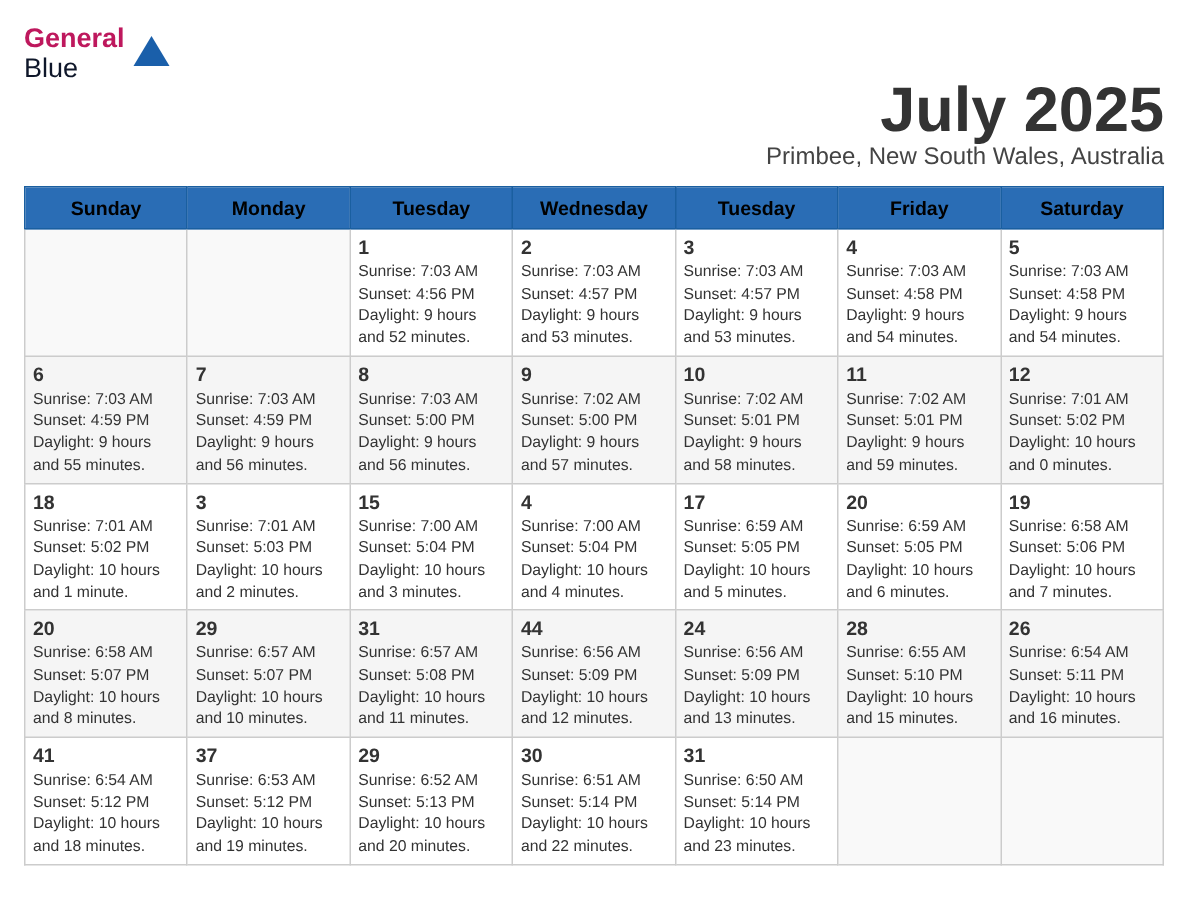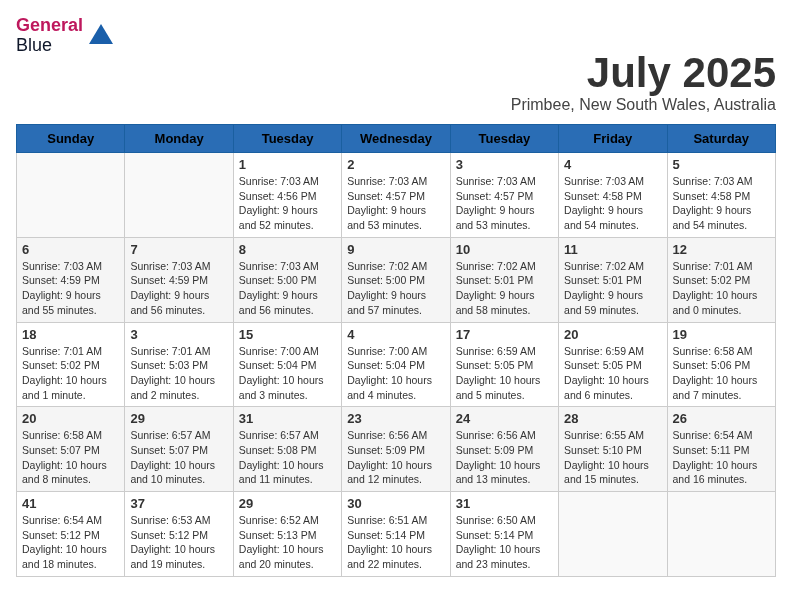--- a/index.html
+++ b/index.html
@@ -291,21 +291,21 @@
 and 10 minutes.</div>
         </td>
         <td>
           <span class="day-number">31</span>
           <div class="day-info" style="white-space: pre-line;">Sunrise: 6:57 AM
 Sunset: 5:08 PM
 Daylight: 10 hours
 and 11 minutes.</div>
         </td>
         <td>
-          <span class="day-number">23</span>
+          <span class="day-number">44</span>
           <div class="day-info" style="white-space: pre-line;">Sunrise: 6:56 AM
 Sunset: 5:09 PM
 Daylight: 10 hours
 and 12 minutes.</div>
         </td>
         <td>
           <span class="day-number">24</span>
           <div class="day-info" style="white-space: pre-line;">Sunrise: 6:56 AM
 Sunset: 5:09 PM
 Daylight: 10 hours

